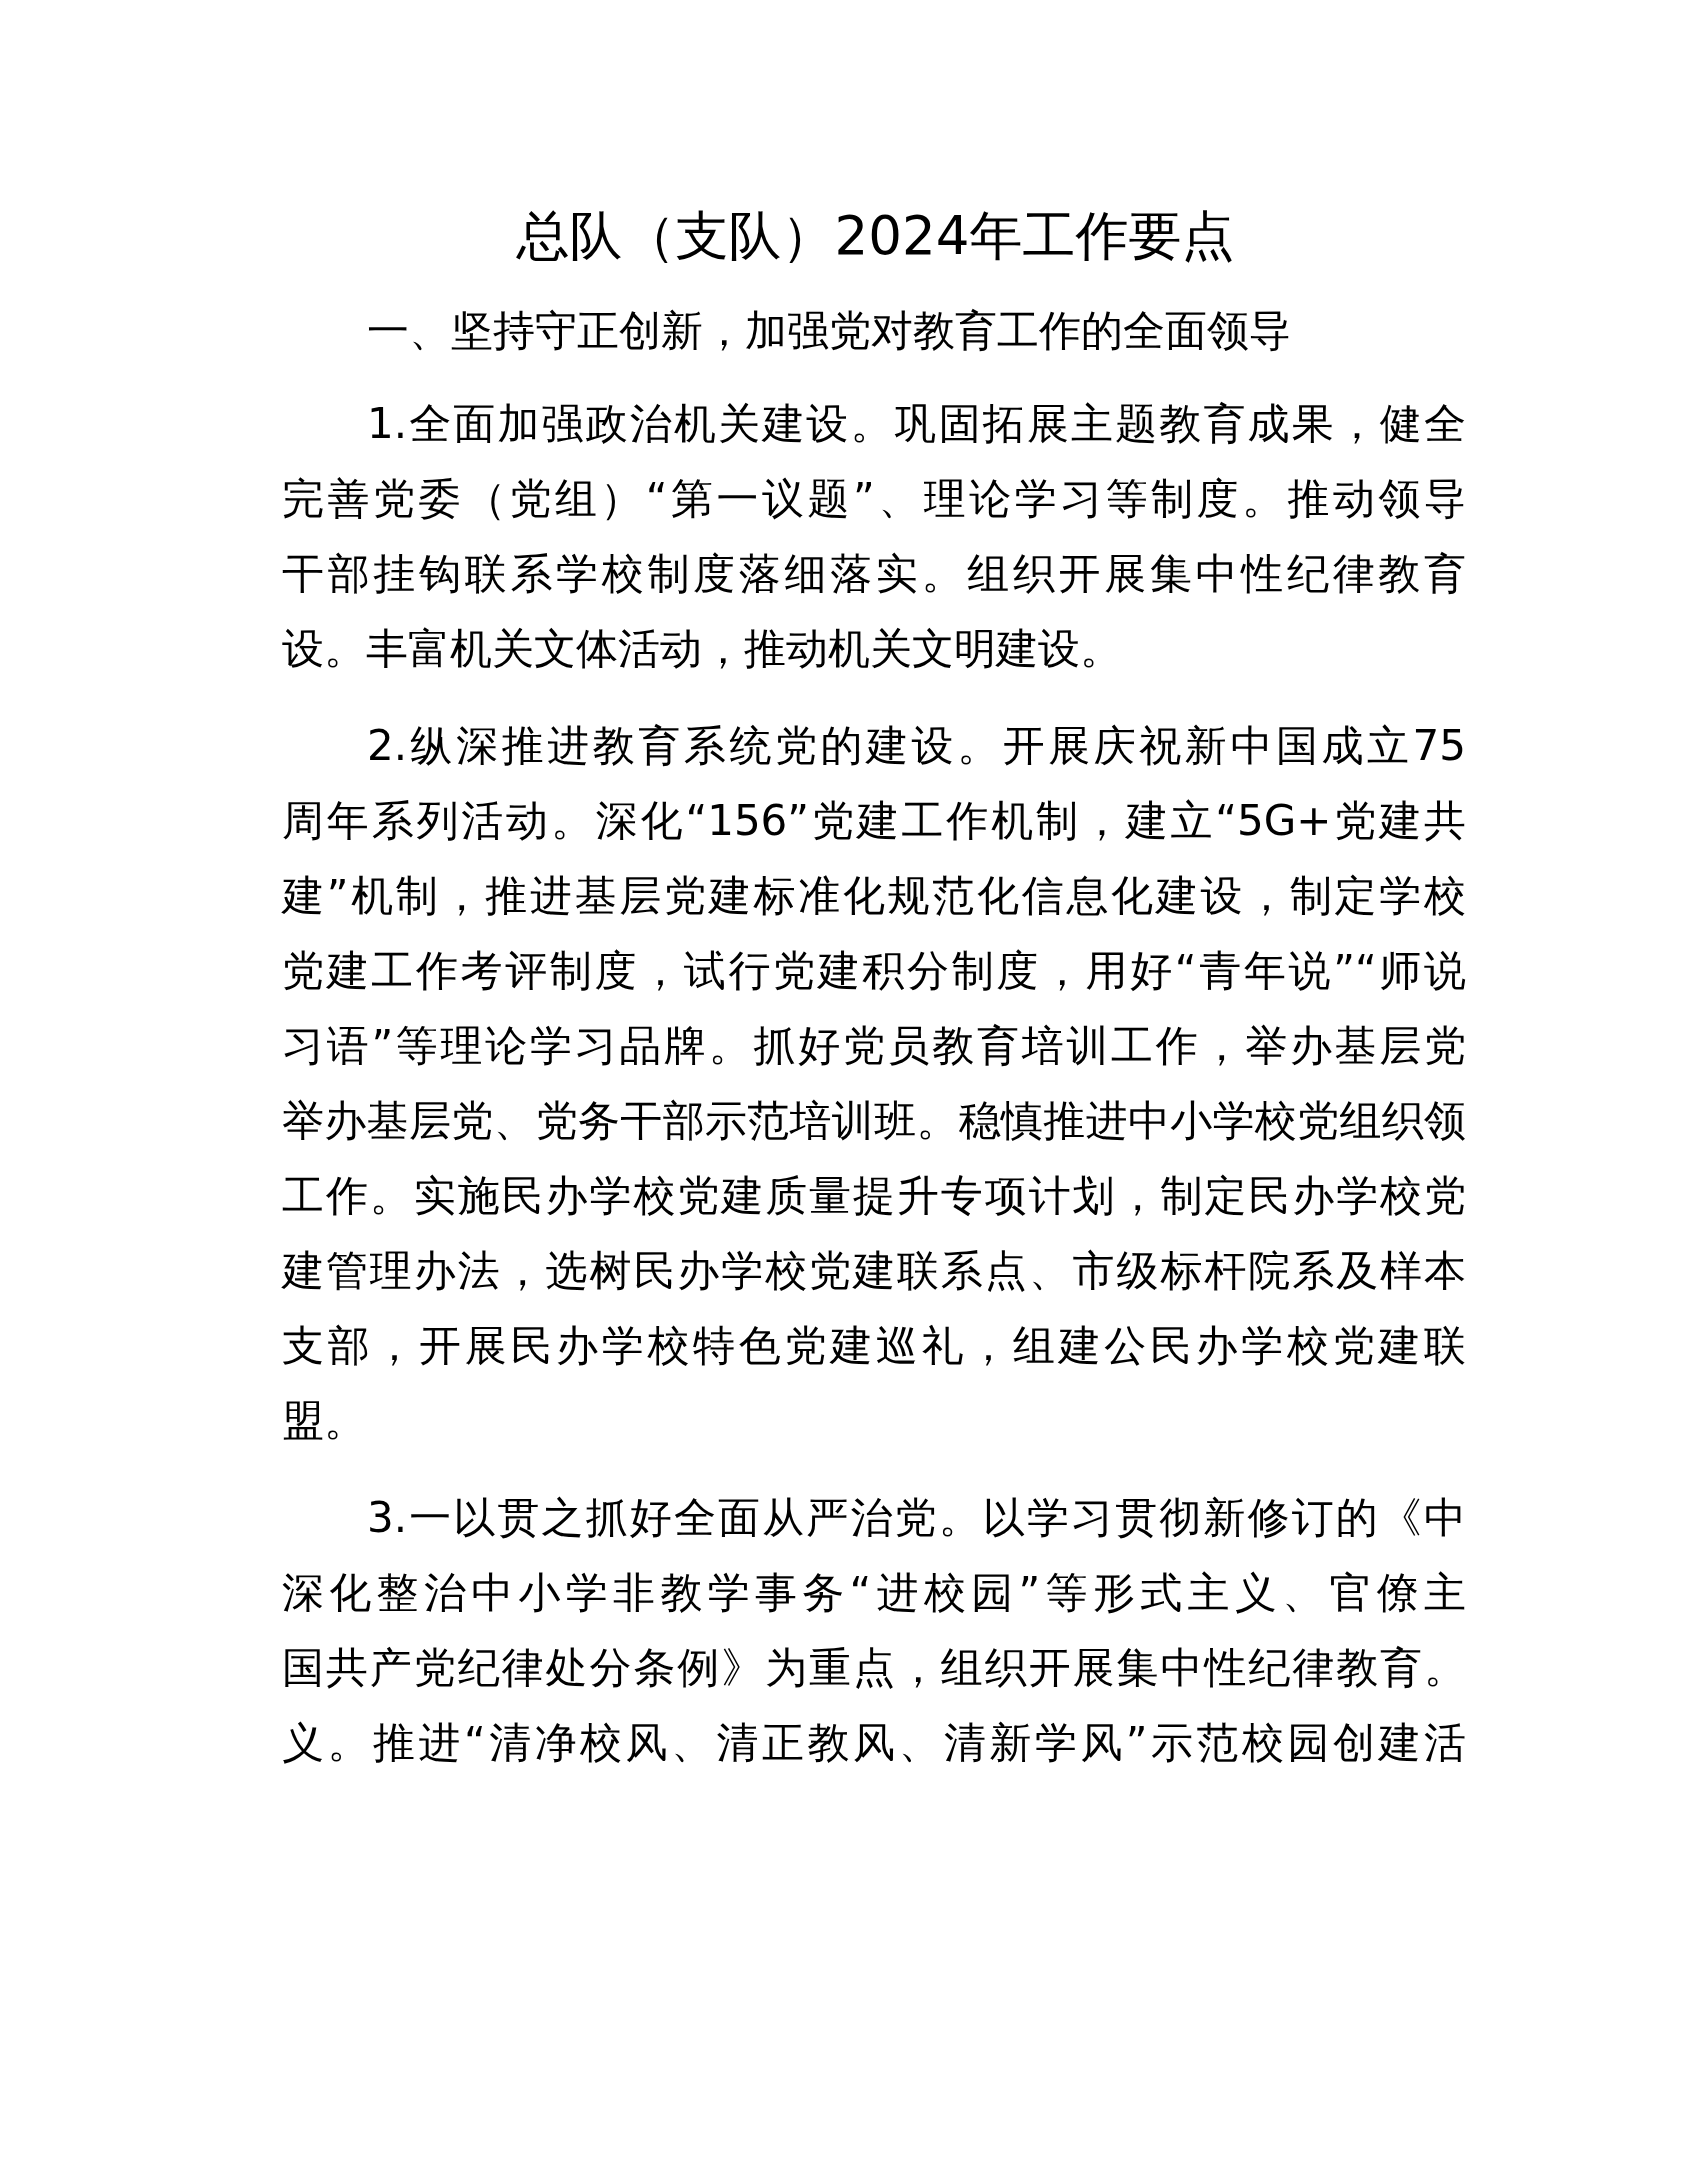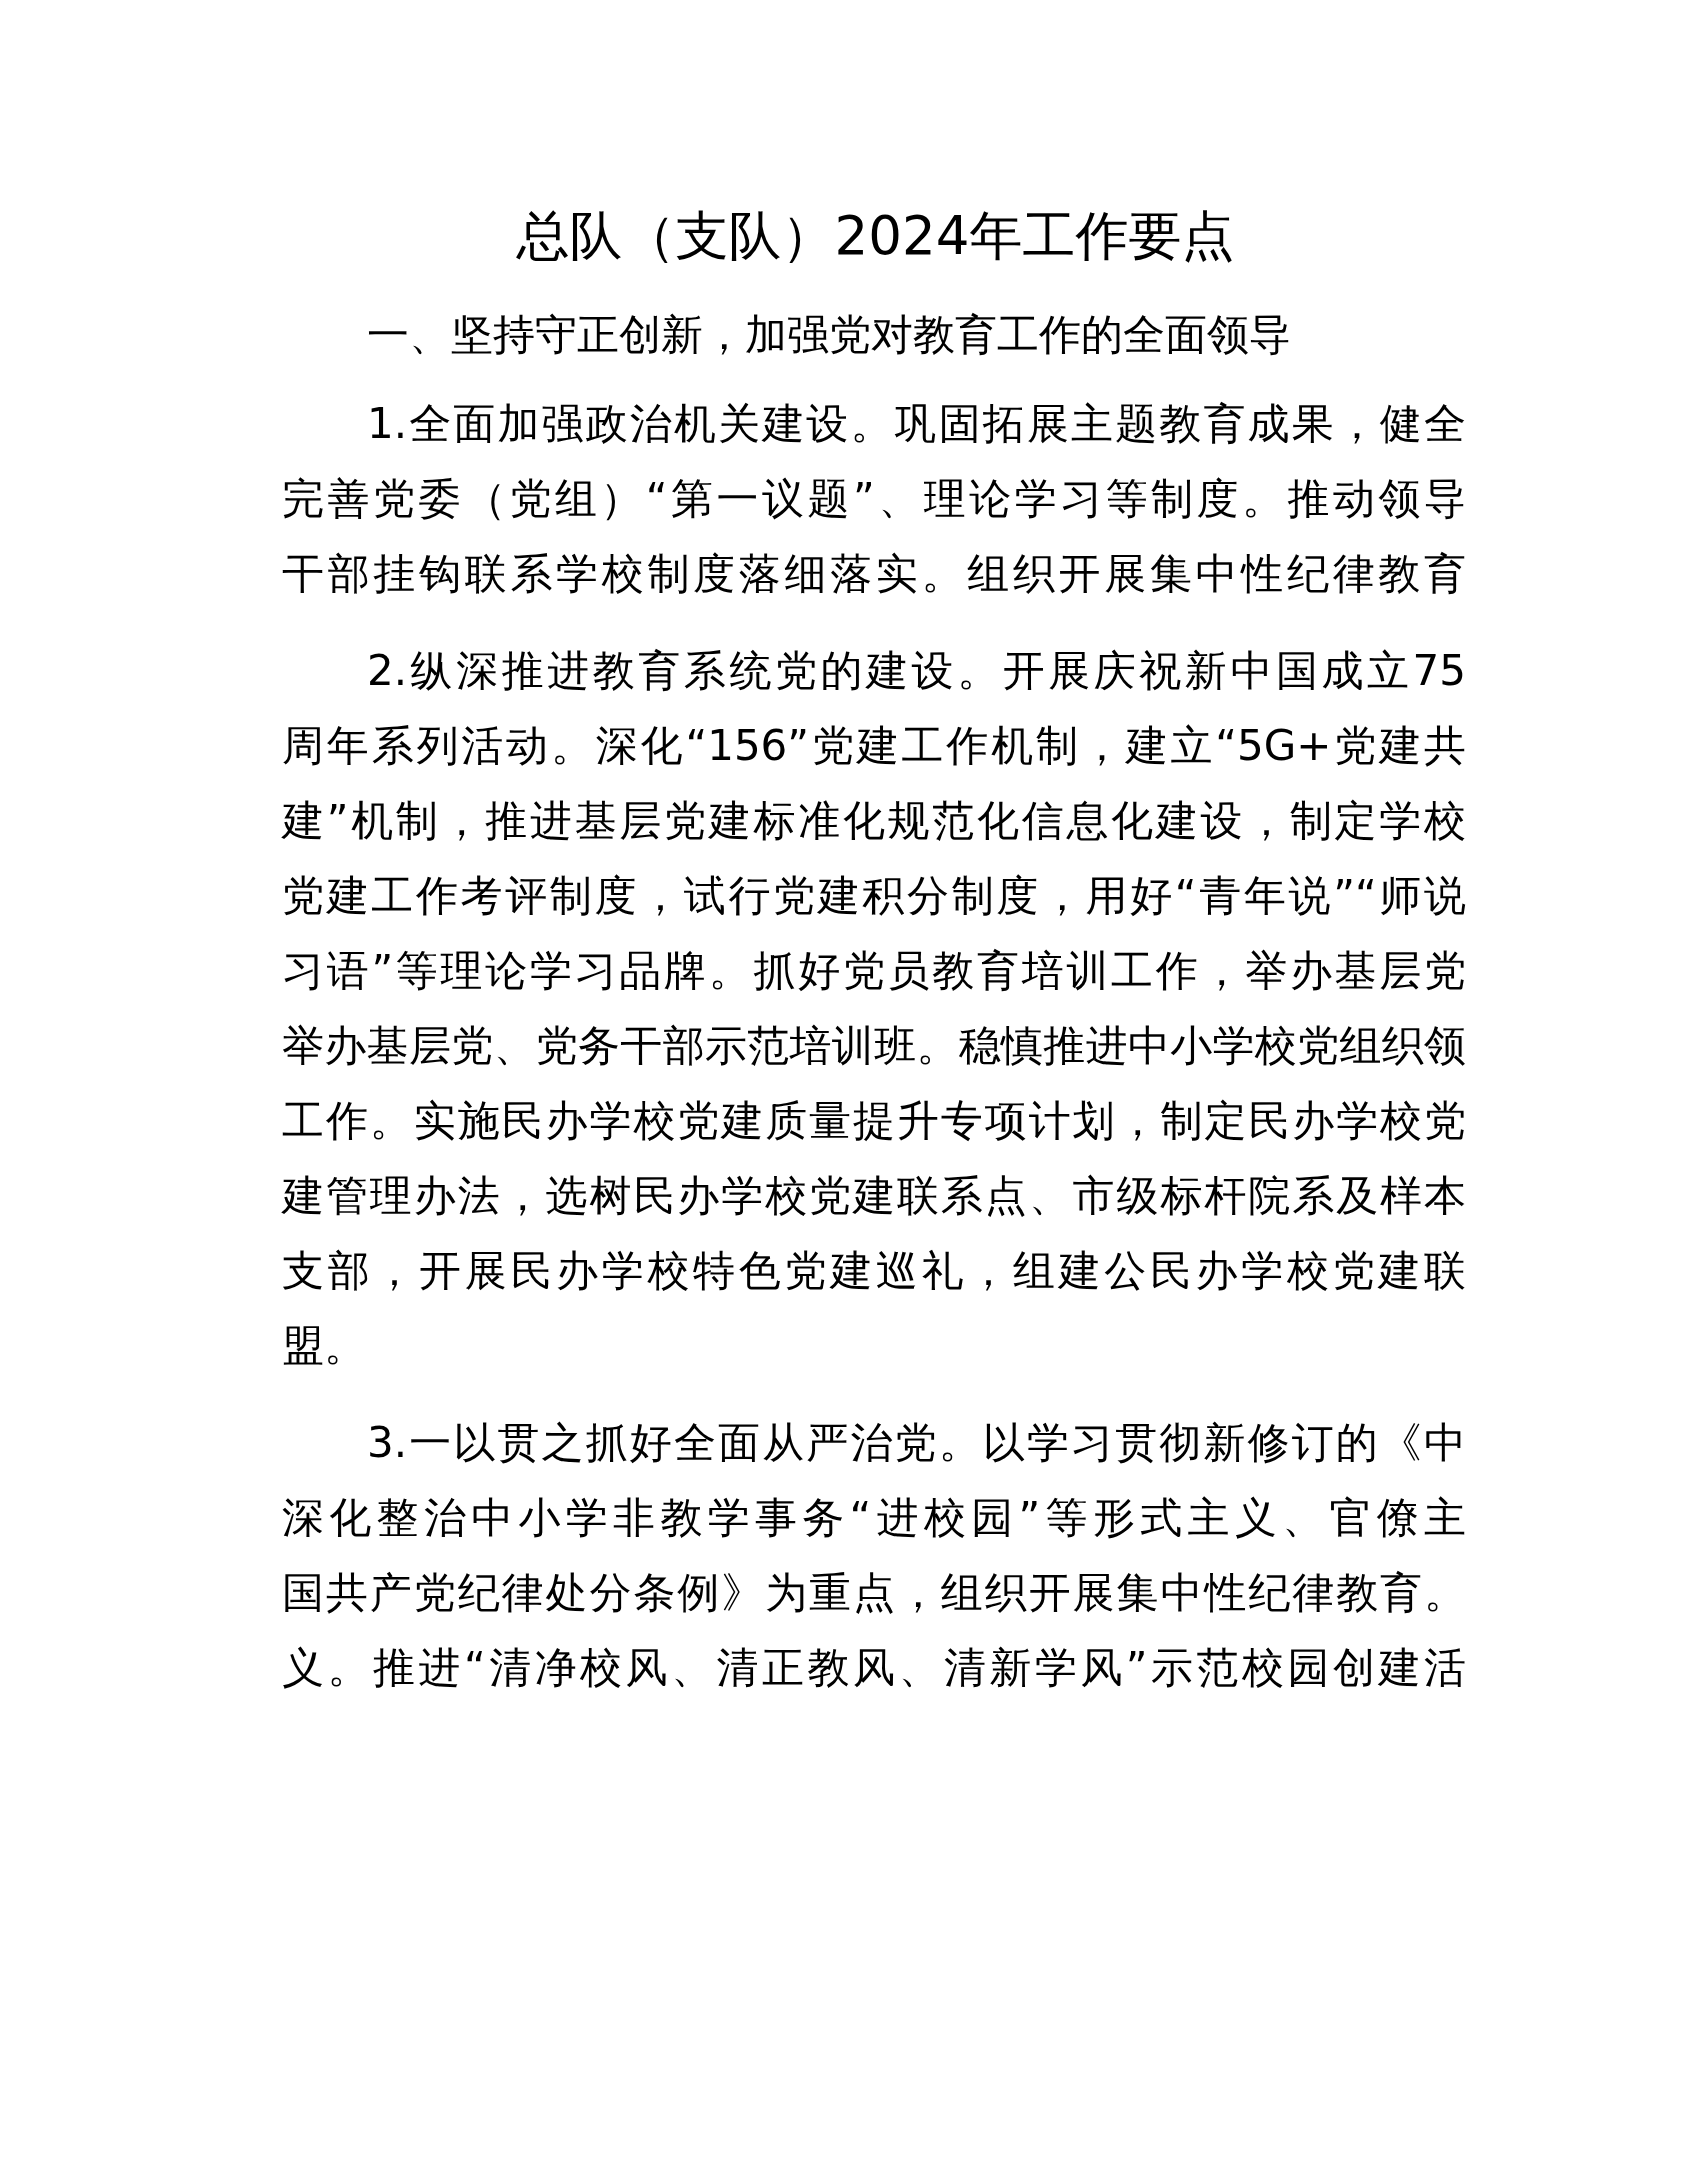--- a/index.html
+++ b/index.html
@@ -40,20 +40,21 @@
       top: 297px;
       width: 1184px;
     }
     .heading {
       font-size: 42px;
       line-height: 75px;
       height: 75px;
       padding-left: 85px;
       white-space: nowrap;
       margin-bottom: 14px;
+      font-family: Liberation Mono, monospace;
     }
     .para {
       margin-bottom: 22px;
     }
     .line {
       display: block;
       font-size: 42px;
       line-height: 75px;
       height: 75px;
       white-space: nowrap;
@@ -74,20 +75,21 @@
 <div class="page">
   <div class="title">总队（支队）2024年工作要点</div>
 
   <div class="body">
     <div class="heading">一、坚持守正创新，加强党对教育工作的全面领导</div>
 
     <div class="para">
       <span class="line first">1.全面加强政治机关建设。巩固拓展主题教育成果，健全</span>
       <span class="line">完善党委（党组）“第一议题”、理论学习等制度。推动领导</span>
       <span class="line">干部挂钩联系学校制度落细落实。组织开展集中性纪律教育</span>
+      <span class="line last">设。丰富机关文体活动，推动机关文明建设。</span>
     </div>
 
     <div class="para">
       <span class="line first">2.纵深推进教育系统党的建设。开展庆祝新中国成立75</span>
       <span class="line">周年系列活动。深化“156”党建工作机制，建立“5G+党建共</span>
       <span class="line">建”机制，推进基层党建标准化规范化信息化建设，制定学校</span>
       <span class="line">党建工作考评制度，试行党建积分制度，用好“青年说”“师说</span>
       <span class="line">习语”等理论学习品牌。抓好党员教育培训工作，举办基层党</span>
       <span class="line">举办基层党、党务干部示范培训班。稳慎推进中小学校党组织领</span>
       <span class="line">工作。实施民办学校党建质量提升专项计划，制定民办学校党</span>

